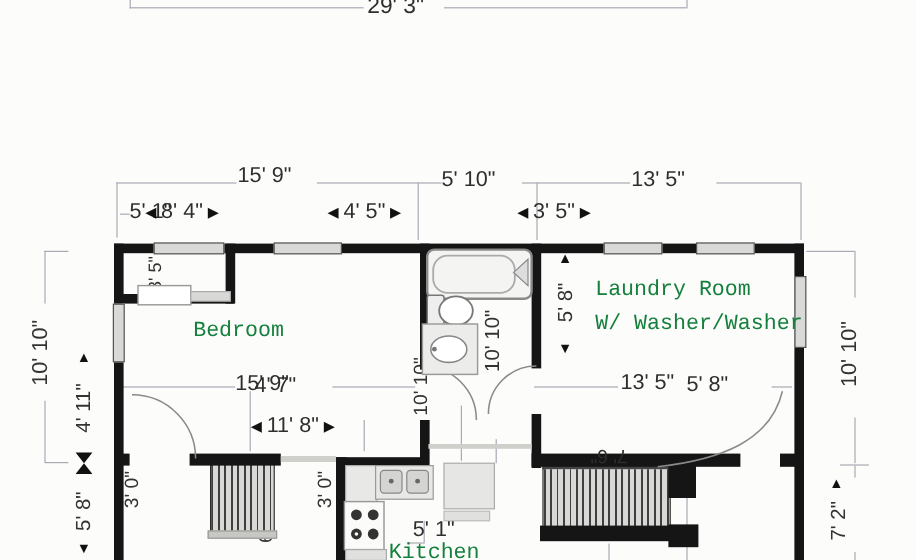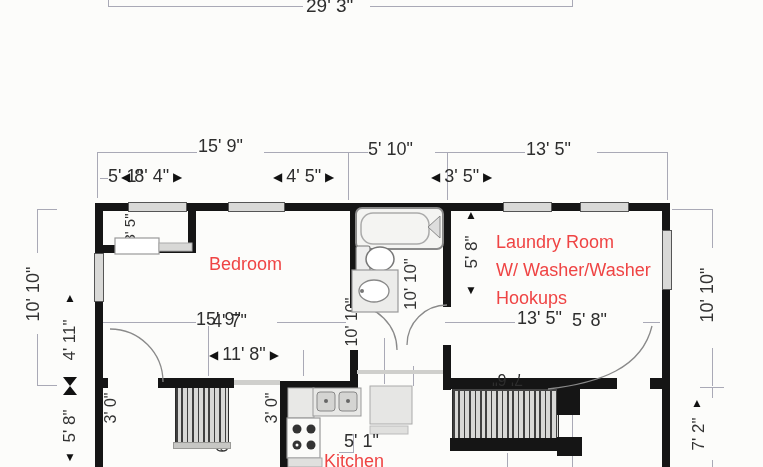--- a/index.html
+++ b/index.html
@@ -18,21 +18,21 @@
   .win{position:absolute;z-index:4;background:#d9d9d7;border:1px solid #555;}
   svg.fix{position:absolute;left:0;top:0;z-index:5;}
   .t{position:absolute;z-index:6;color:#2e2e2e;white-space:nowrap;}
   .row{position:absolute;z-index:6;display:flex;align-items:center;gap:4px;color:#2e2e2e;white-space:nowrap;}
   .ar{font-size:12px;color:#111;}
   .var{position:absolute;z-index:6;font-size:12px;color:#111;}
   .bt-down{position:absolute;z-index:6;width:0;height:0;border-left:7px solid transparent;
      border-right:7px solid transparent;border-top:9px solid #111;}
   .bt-up{position:absolute;z-index:6;width:0;height:0;border-left:7px solid transparent;
      border-right:7px solid transparent;border-bottom:9px solid #111;}
-  .room{position:absolute;z-index:6;color:#ef4444;}
+  .room{position:absolute;z-index:6;color:#15803d;font-family:Liberation Mono, monospace;}
   .f18{font-size:18px;} .f17{font-size:17px;} .f16{font-size:16px;} .f15{font-size:15px;} .f19{font-size:19px;}
   .flip{transform:rotate(180deg);}
 </style>
 </head>
 <body>
 
 <div class="plan">
 
   <span class="v f18" style="left:-7px;top:284px;width:80px;">10' 10"</span>
   <span class="v f17" style="left:34px;top:330px;width:72px;">4' 11"</span>
@@ -201,21 +201,20 @@
   <span class="t f16 flip" style="left:492px;top:370px;">7' 6"</span>
 
   <span class="var" style="left:64px;top:291px;">▲</span>
   <div class="bt-down" style="left:63px;top:377px;"></div>
   <div class="bt-up" style="left:63px;top:386px;"></div>
   <span class="var" style="left:64px;top:450px;">▼</span>
   <span class="var" style="left:465px;top:208px;">▲</span>
   <span class="var" style="left:465px;top:283px;">▼</span>
   <span class="var" style="left:691px;top:396px;">▲</span>
 
-  <span class="room f18" style="left:161px;top:254px;margin-left:48px;">Bedroom</span>
+  <span class="room f18" style="left:161px;top:266px;">Bedroom</span>
   <div class="room f18" style="left:496px;top:228px;line-height:28px;">
     <div>Laundry Room</div>
     <div>W/ Washer/Washer</div>
-    <div>Hookups</div>
   </div>
   <span class="room f18" style="left:324px;top:451px;">Kitchen</span>
 
 </div>
 
 </body></html>

